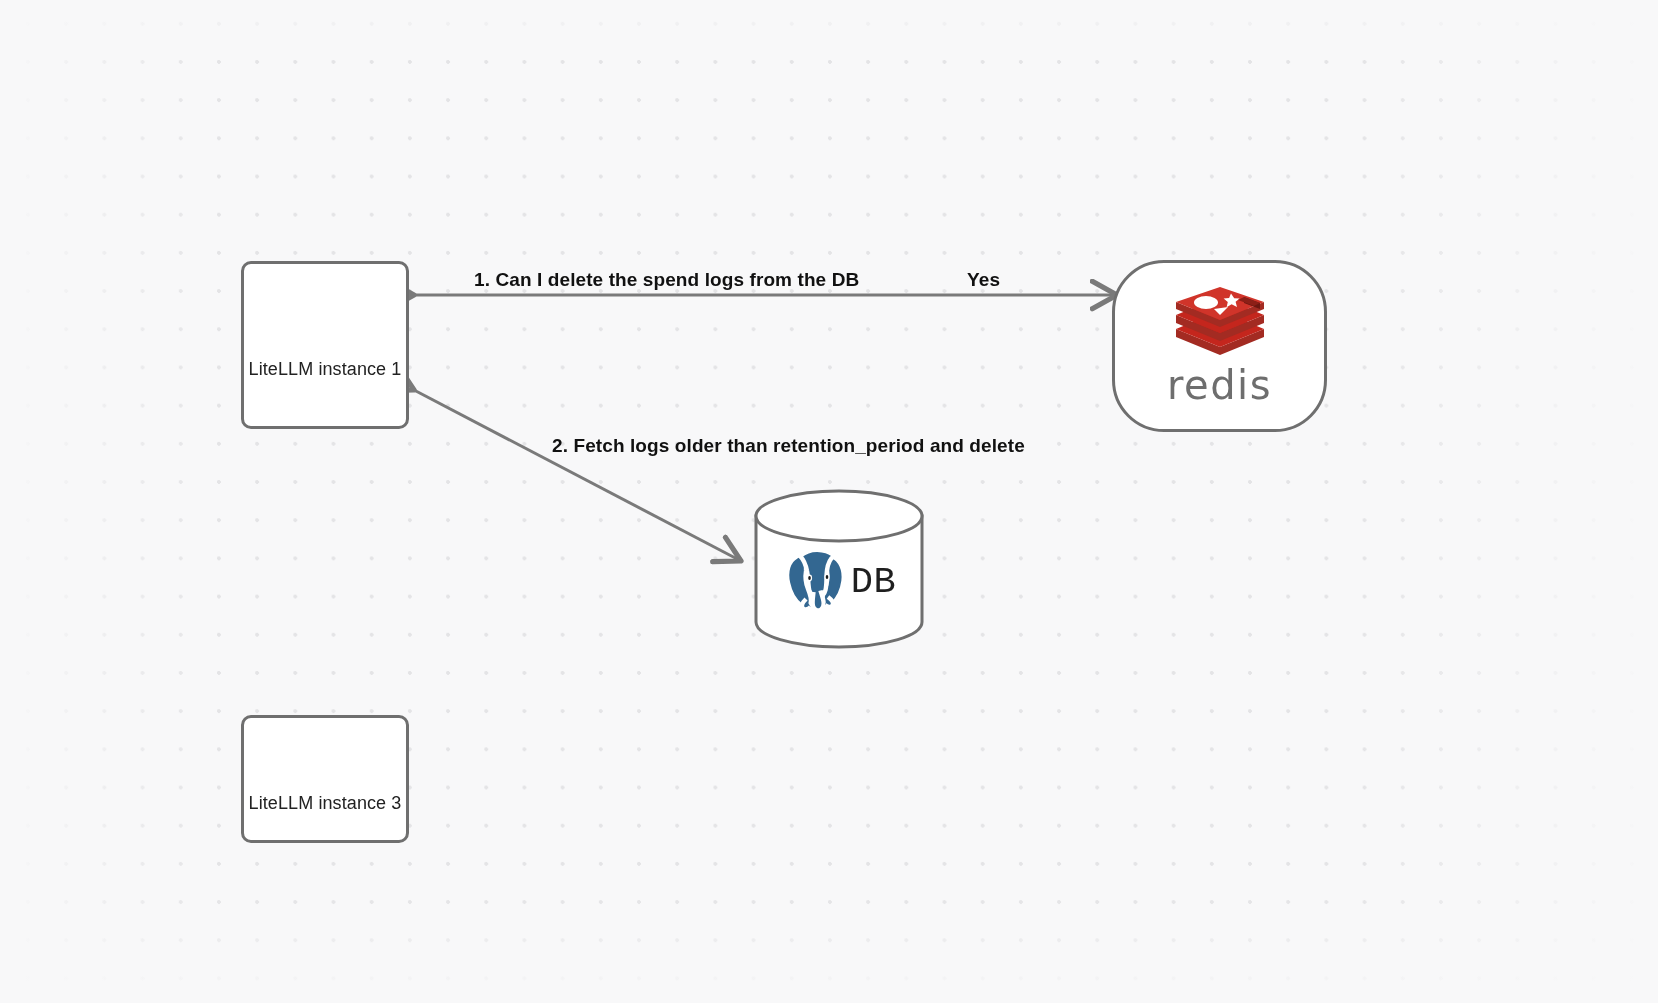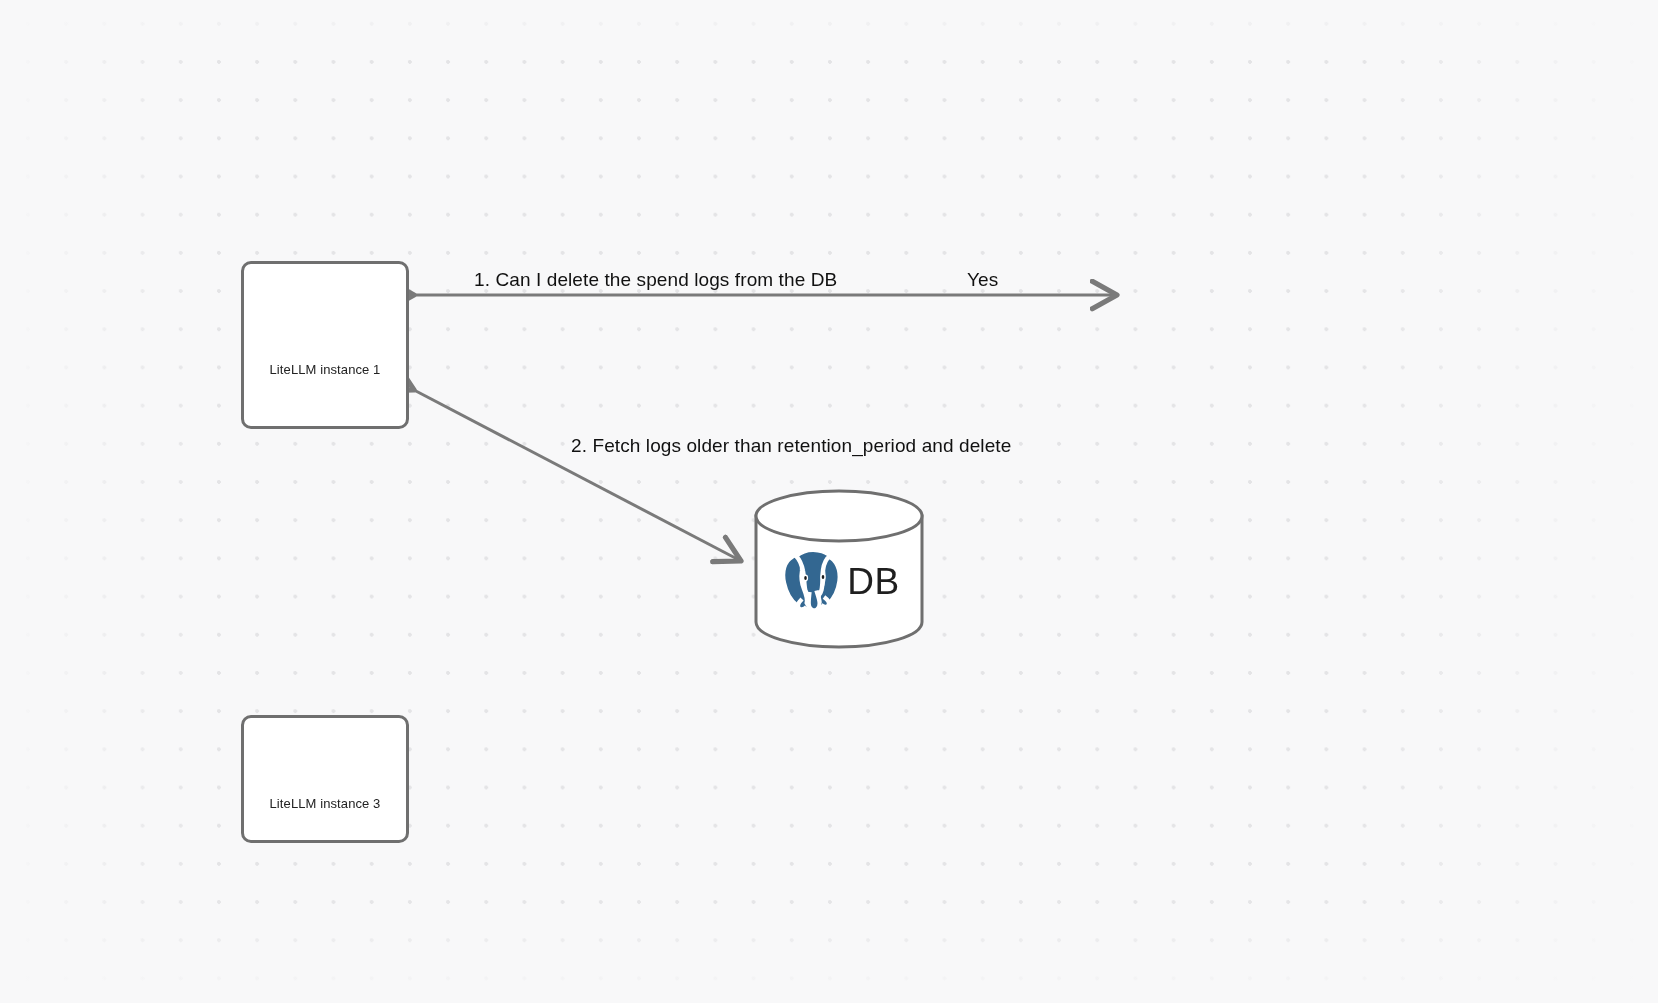--- a/index.html
+++ b/index.html
@@ -46,21 +46,21 @@
     position: absolute;
     background: #ffffff;
     border: 3px solid #6f6f6f;
     border-radius: 10px;
     display: flex;
     align-items: center;
     justify-content: center;
     box-sizing: border-box;
   }
   .node-box .node-label {
-    font-size: 13px;
+    font-size: 18px;
     color: #222222;
     letter-spacing: .1px;
     white-space: nowrap;
     margin-top: 48px;
   }
 
   #node-litellm-1 { left: 241px; top: 261px; width: 168px; height: 168px; }
   #node-litellm-2 { left: 241px; top: 488px; width: 168px; height: 168px; }
   #node-litellm-3 { left: 241px; top: 715px; width: 168px; height: 128px; }
 
@@ -105,35 +105,35 @@
     align-items: center;
     justify-content: center;
     gap: 1px;
     padding-top: 26px;
     box-sizing: border-box;
   }
   #db-text {
     font-size: 37px;
     color: #1f1f1f;
     letter-spacing: .5px;
-    font-family: Liberation Sans, sans-serif;
+    font-family: Liberation Mono, monospace;
   }
 
   
   .edge-label {
     position: absolute;
     font-size: 19px;
-    font-weight: normal;
+    font-weight: bold;
     color: #111111;
     white-space: nowrap;
     letter-spacing: .1px;
   }
   #edge-label-1 { left: 474px; top: 269px; }
   #edge-label-1-answer { left: 967px; top: 269px; }
-  #edge-label-2 { left: 552px; top: 435px; margin-left: 19px; }
+  #edge-label-2 { left: 552px; top: 435px; }
 
   svg.overlay {
     position: absolute;
     left: 0; top: 0;
     width: 1658px;
     height: 1003px;
     pointer-events: none;
   }
 </style>
 </head>
@@ -172,20 +172,43 @@
 
   <div class="node-box" id="node-litellm-1">
     <span class="node-label">LiteLLM instance 1</span>
   </div>
 
 
   <div class="node-box" id="node-litellm-3">
     <span class="node-label">LiteLLM instance 3</span>
   </div>
 
+  <div id="node-redis">
+    <span style="display:block;">
+      <svg width="104" height="72" viewBox="0 0 104 72" xmlns="http://www.w3.org/2000/svg">
+
+        <path d="M52 68 L8 50 L8 42 L52 60 L96 42 L96 50 Z" fill="#a32b22"></path>
+        <path d="M52 60 L8 42 L52 24 L96 42 Z" fill="#c4261d"></path>
+
+        <path d="M52 54 L8 36 L8 28 L52 46 L96 28 L96 36 Z" fill="#a32b22"></path>
+        <path d="M52 46 L8 28 L52 10 L96 28 Z" fill="#c4261d"></path>
+
+        <path d="M52 40 L8 22 L8 15 L52 33 L96 15 L96 22 Z" fill="#a32b22"></path>
+        <path d="M52 33 L8 15 L52 0 L96 15 Z" fill="#d0342a"></path>
+
+        <ellipse cx="38" cy="15.5" rx="12" ry="6.4" fill="#ffffff"></ellipse>
+        <path d="M63 6.5 L66.2 11.2 L71.6 11.6 L67.6 14.8 L69 20 L63.6 17.2 L58.6 20.2 L59.8 14.9 L55.6 11.5 L61.1 11.1 Z" fill="#ffffff"></path>
+        <path d="M46 22 L60 20 L52 28 Z" fill="#ffffff"></path>
+
+        <path d="M76 10 L92 16 L92 22 L76 16 Z" fill="#6d1711"></path>
+        <path d="M76 10 L92 16 L86 19 L70 13 Z" fill="#8c1f17"></path>
+      </svg>
+    </span>
+    <span id="redis-wordmark">redis</span>
+  </div>
 
   <div id="node-db">
     <svg width="172" height="160" viewBox="0 0 172 160" style="position:absolute;left:0;top:0;" xmlns="http://www.w3.org/2000/svg">
       <path d="M3 27 L3 133 A83 25 0 0 0 169 133 L169 27 Z" fill="#ffffff" stroke="#6f6f6f" stroke-width="3"></path>
       <ellipse cx="86" cy="27" rx="83" ry="25" fill="#ffffff" stroke="#6f6f6f" stroke-width="3"></ellipse>
     </svg>
 
     <div id="db-contents">
       <span style="display:block;">
         <svg width="68" height="66" viewBox="0 0 68 66" xmlns="http://www.w3.org/2000/svg">

